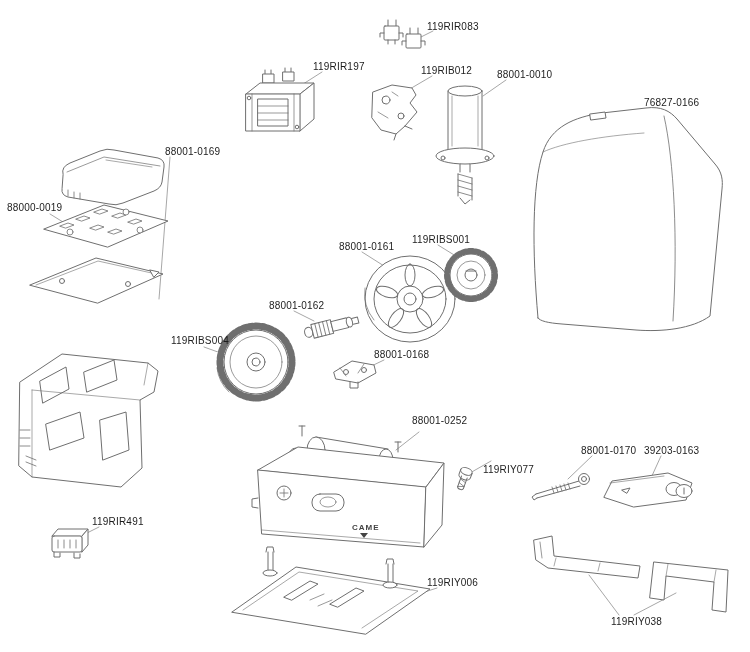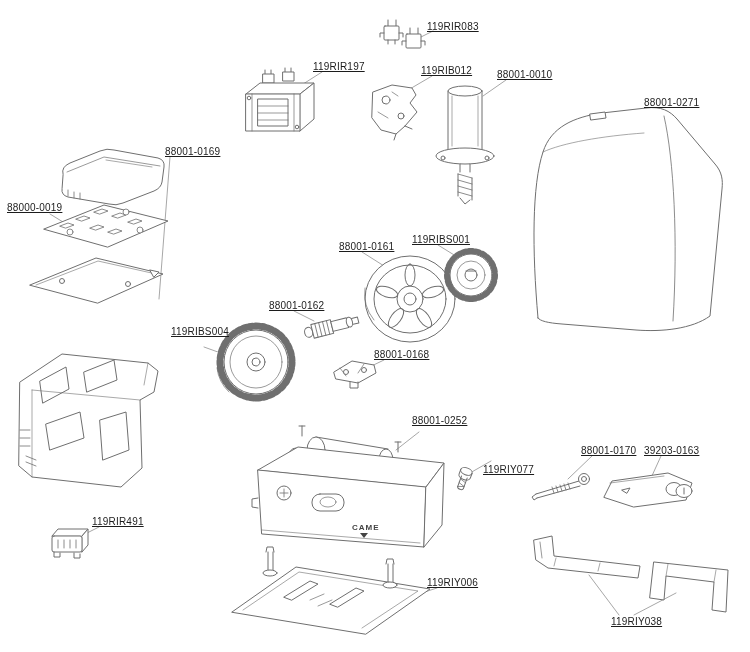--- a/index.html
+++ b/index.html
@@ -3,21 +3,21 @@
 <meta charset="utf-8">
 <style>
   html,body{margin:0;padding:0;background:#ffffff;}
   .diagram{
     position:relative;width:750px;height:652px;background:#fff;
     font-family:"Liberation Sans",sans-serif;overflow:hidden;
   }
   .diagram svg{position:absolute;left:0;top:0;}
   .part-label{
     position:absolute;font-size:10px;color:#1c1c1c;white-space:nowrap;
-    line-height:1;letter-spacing:.2px;text-decoration:underline;
+    line-height:1;letter-spacing:.2px;
   }
 </style>
 </head>
 <body>
 
 <div class="diagram">
 
   <svg width="750" height="652" viewBox="0 0 750 652">
     <g stroke="#6f6f6f" fill="#fff" stroke-width="1" stroke-linejoin="round" stroke-linecap="round">
 
@@ -260,27 +260,27 @@
         <path d="M666,576 L668,564 M714,582 L716,570" fill="none" stroke-width="0.6"></path>
       </g>
 
     </g>
   </svg>
 
   <div class="part-label" style="left:427px;top:22px">119RIR083</div>
   <div class="part-label" style="left:313px;top:62px">119RIR197</div>
   <div class="part-label" style="left:421px;top:66px">119RIB012</div>
   <div class="part-label" style="left:497px;top:70px">88001-0010</div>
-  <div class="part-label" style="left:644px;top:98px">88001-0271</div>
+  <div class="part-label" style="left:644px;top:98px">76827-0166</div>
   <div class="part-label" style="left:165px;top:147px">88001-0169</div>
   <div class="part-label" style="left:7px;top:203px">88000-0019</div>
   <div class="part-label" style="left:339px;top:242px">88001-0161</div>
   <div class="part-label" style="left:412px;top:235px">119RIBS001</div>
   <div class="part-label" style="left:269px;top:301px">88001-0162</div>
-  <div class="part-label" style="left:171px;top:327px">119RIBS004</div>
+  <div class="part-label" style="left:171px;top:336px">119RIBS004</div>
   <div class="part-label" style="left:374px;top:350px">88001-0168</div>
   <div class="part-label" style="left:412px;top:416px">88001-0252</div>
   <div class="part-label" style="left:483px;top:465px">119RIY077</div>
   <div class="part-label" style="left:581px;top:446px">88001-0170</div>
   <div class="part-label" style="left:644px;top:446px">39203-0163</div>
   <div class="part-label" style="left:92px;top:517px">119RIR491</div>
   <div class="part-label" style="left:427px;top:578px">119RIY006</div>
   <div class="part-label" style="left:611px;top:617px">119RIY038</div>
 
 </div>

